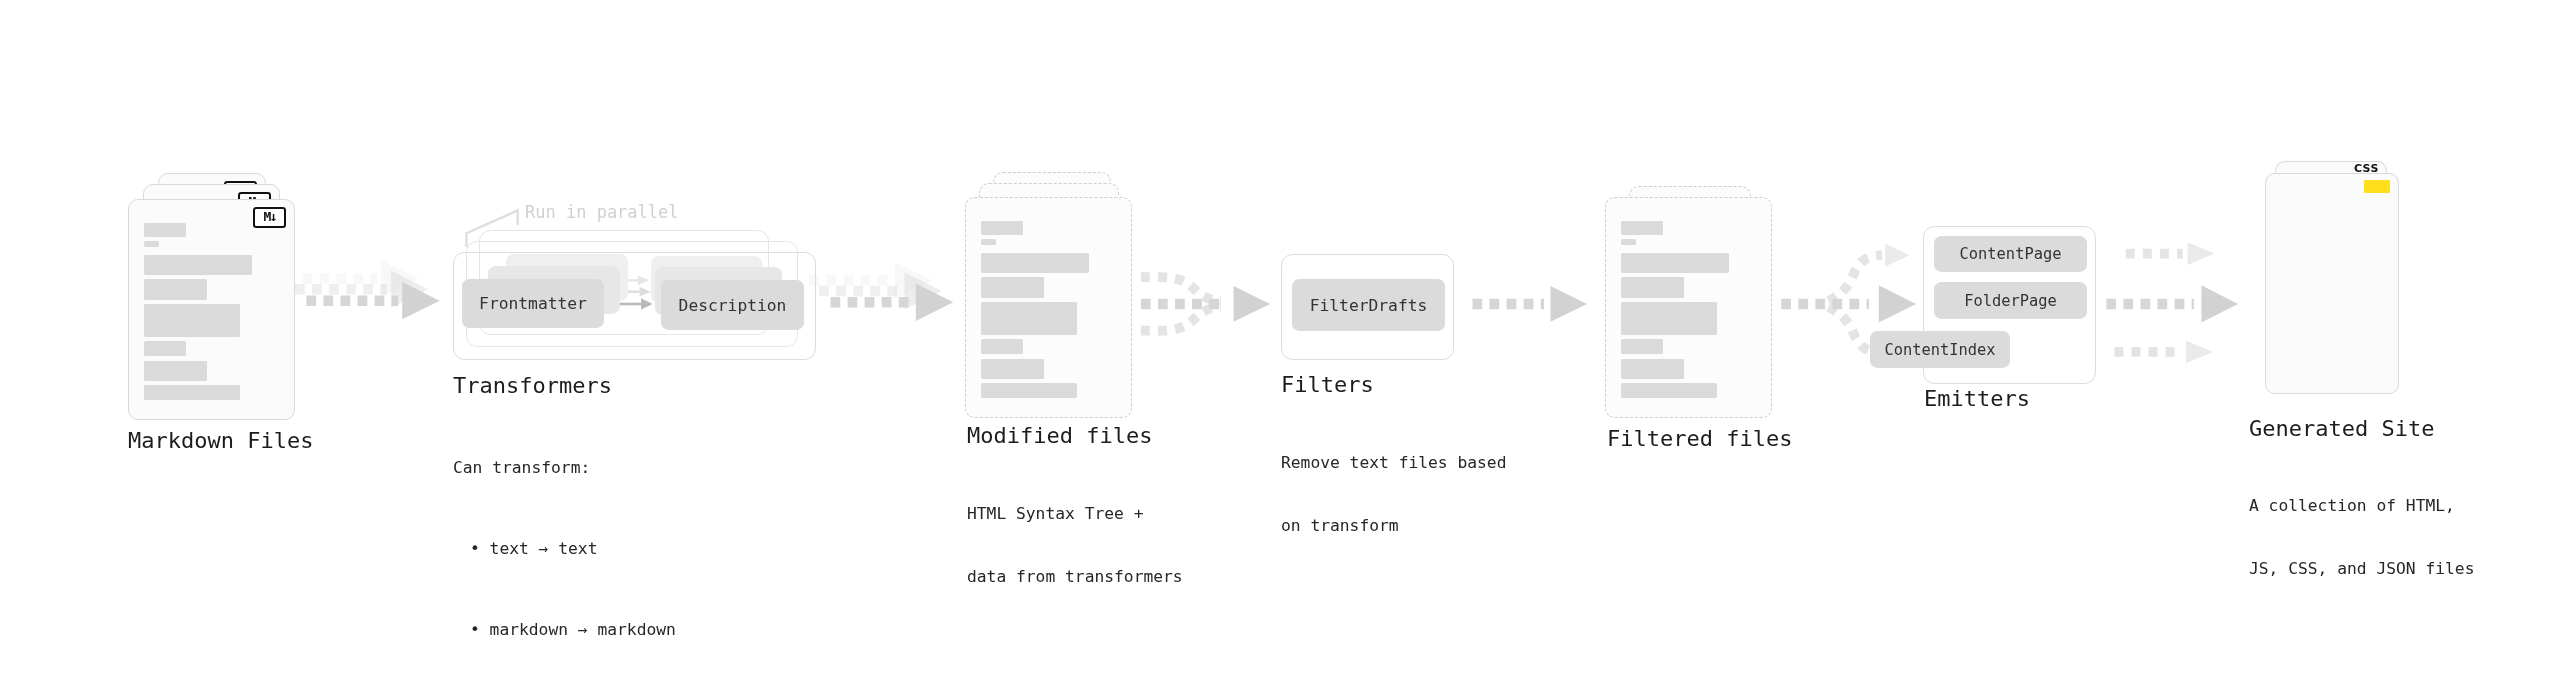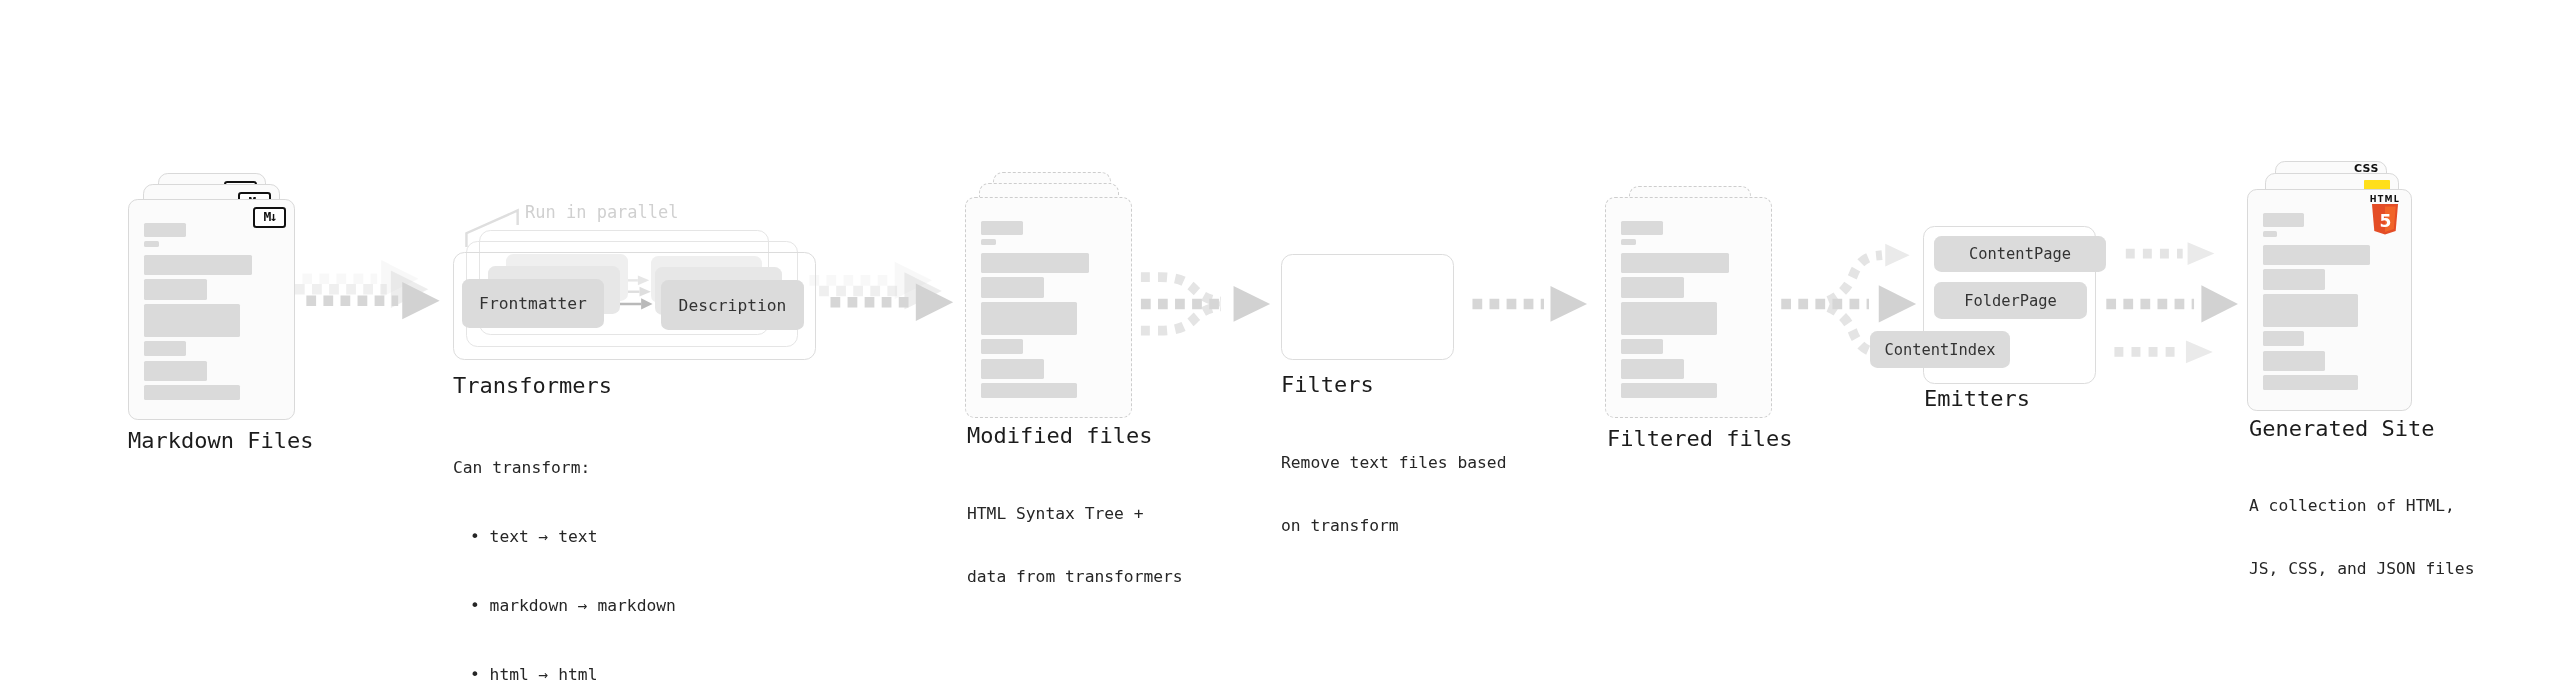--- a/index.html
+++ b/index.html
@@ -41,21 +41,21 @@
   .btn{position:absolute;background:#dbdbdb;border-radius:7.3px;color:#333;font-size:16.3px;
        display:flex;align-items:center;justify-content:center;box-sizing:border-box;white-space:pre;}
   .btn.small{font-size:15.4px;}
   .btn.g1{background:#e7e7e7;}
   .btn.g2{background:#efefef;}
 
   
   .stage-label{position:absolute;font-size:22px;line-height:28px;color:#1c1c1c;white-space:pre;}
   .stage-desc{position:absolute;font-size:16.3px;line-height:21px;color:#262626;white-space:pre;}
   .stage-desc.wide{line-height:23px;}
-  .stage-desc .indent{padding-left:17px;}
+  .stage-desc .indent{padding-left:17px;margin-top:12px;}
   .callout{position:absolute;font-size:17px;color:#d0d0d0;white-space:pre;}
 </style>
 </head>
 <body>
 
 <div class="canvas">
 
   <svg class="arrows" width="2576" height="681" viewBox="0 0 3170 838">
 
     <g>
@@ -187,20 +187,21 @@
         <div class="bar" style="width: 71%; height: 14.6px; margin-bottom: 0px;"></div>
       </div>
   </div>
   <div class="stage-label" style="left:967px;top:422px">Modified files</div>
   <div class="stage-desc" style="left:967px;top:461px">
     <div>HTML Syntax Tree +</div>
     <div>data from transformers</div>
   </div>
 
   <div class="box" style="left:1281px;top:254px;width:173px;height:106px"></div>
+  <div class="btn" style="left:1292px;top:279px;width:153px;height:52px">FilterDrafts</div>
   <div class="stage-label" style="left:1281px;top:371px">Filters</div>
   <div class="stage-desc" style="left:1281px;top:410px">
     <div>Remove text files based</div>
     <div>on transform</div>
   </div>
 
   <div class="doc dashed" style="left:1629px;top:186px;width:122px;height:221px"></div>
   <div class="doc dashed" style="left:1605px;top:197px;width:167px;height:221px">
     <div class="bars">
         <div class="bar" style="width: 31%; height: 14px; margin-bottom: 4.1px;"></div>
@@ -209,54 +210,34 @@
         <div class="bar" style="width: 47%; height: 20.3px; margin-bottom: 4.9px;"></div>
         <div class="bar" style="width: 71%; height: 32.5px; margin-bottom: 4.1px;"></div>
         <div class="bar" style="width: 31%; height: 14.6px; margin-bottom: 4.9px;"></div>
         <div class="bar" style="width: 47%; height: 20.3px; margin-bottom: 4.1px;"></div>
         <div class="bar" style="width: 71%; height: 14.6px; margin-bottom: 0px;"></div>
       </div>
   </div>
   <div class="stage-label" style="left:1607px;top:425px">Filtered files</div>
 
   <div class="box" style="left:1923px;top:226px;width:173px;height:158px"></div>
-  <div class="btn small" style="left:1934px;top:236px;width:172px;height:36px">ContentPage</div>
+  <div class="btn small" style="left:1934px;top:236px;width:153px;height:36px">ContentPage</div>
   <div class="btn small" style="left:1934px;top:282px;width:153px;height:37px">FolderPage</div>
   <div class="btn small" style="left:1870px;top:331px;width:140px;height:37px">ContentIndex</div>
   <div class="stage-label" style="left:1924px;top:385px">Emitters</div>
 
   <div class="doc" style="left:2275px;top:161px;width:112px;height:221px">
     <div class="css-badge">
       <div class="txt">CSS</div>
       <div class="ubar" style="background: rgb(41, 101, 241);"></div>
     </div>
   </div>
   <div class="doc" style="left:2265px;top:173px;width:134px;height:221px">
     <div class="js-badge" style="background: rgb(255, 223, 27);"></div>
   </div>
-  <div class="doc" style="left:2247px;top:189px;width:165px;height:222px">
-    <div class="html5-badge">
-      <div class="txt">HTML</div>
-      <svg width="28" height="31" viewBox="0 0 34 38">
-        <path id="shield-left" d="M1 0 L33 0 L30.1 33 L17 37.5 L3.9 33 Z" fill="#e44d26"></path>
-        <path id="shield-right" d="M17 3 L17 34.4 L27.8 30.7 L30.2 3 Z" fill="#f16529"></path>
-        <text x="17.5" y="28" font-size="21" font-weight="bold" fill="#ffffff" text-anchor="middle" font-family="DejaVu Sans, sans-serif">5</text>
-      </svg>
-    </div>
-    <div class="bars">
-        <div class="bar" style="width: 31%; height: 14px; margin-bottom: 4.1px;"></div>
-        <div class="bar" style="width: 11%; height: 5.7px; margin-bottom: 8.1px;"></div>
-        <div class="bar" style="width: 80%; height: 20.3px; margin-bottom: 4.1px;"></div>
-        <div class="bar" style="width: 47%; height: 20.3px; margin-bottom: 4.9px;"></div>
-        <div class="bar" style="width: 71%; height: 32.5px; margin-bottom: 4.1px;"></div>
-        <div class="bar" style="width: 31%; height: 14.6px; margin-bottom: 4.9px;"></div>
-        <div class="bar" style="width: 47%; height: 20.3px; margin-bottom: 4.1px;"></div>
-        <div class="bar" style="width: 71%; height: 14.6px; margin-bottom: 0px;"></div>
-      </div>
-  </div>
   <div class="stage-label" style="left:2249px;top:415px">Generated Site</div>
   <div class="stage-desc" style="left:2249px;top:453px">
     <div>A collection of HTML,</div>
     <div>JS, CSS, and JSON files</div>
   </div>
 
 </div>
 
 
 </body></html>

